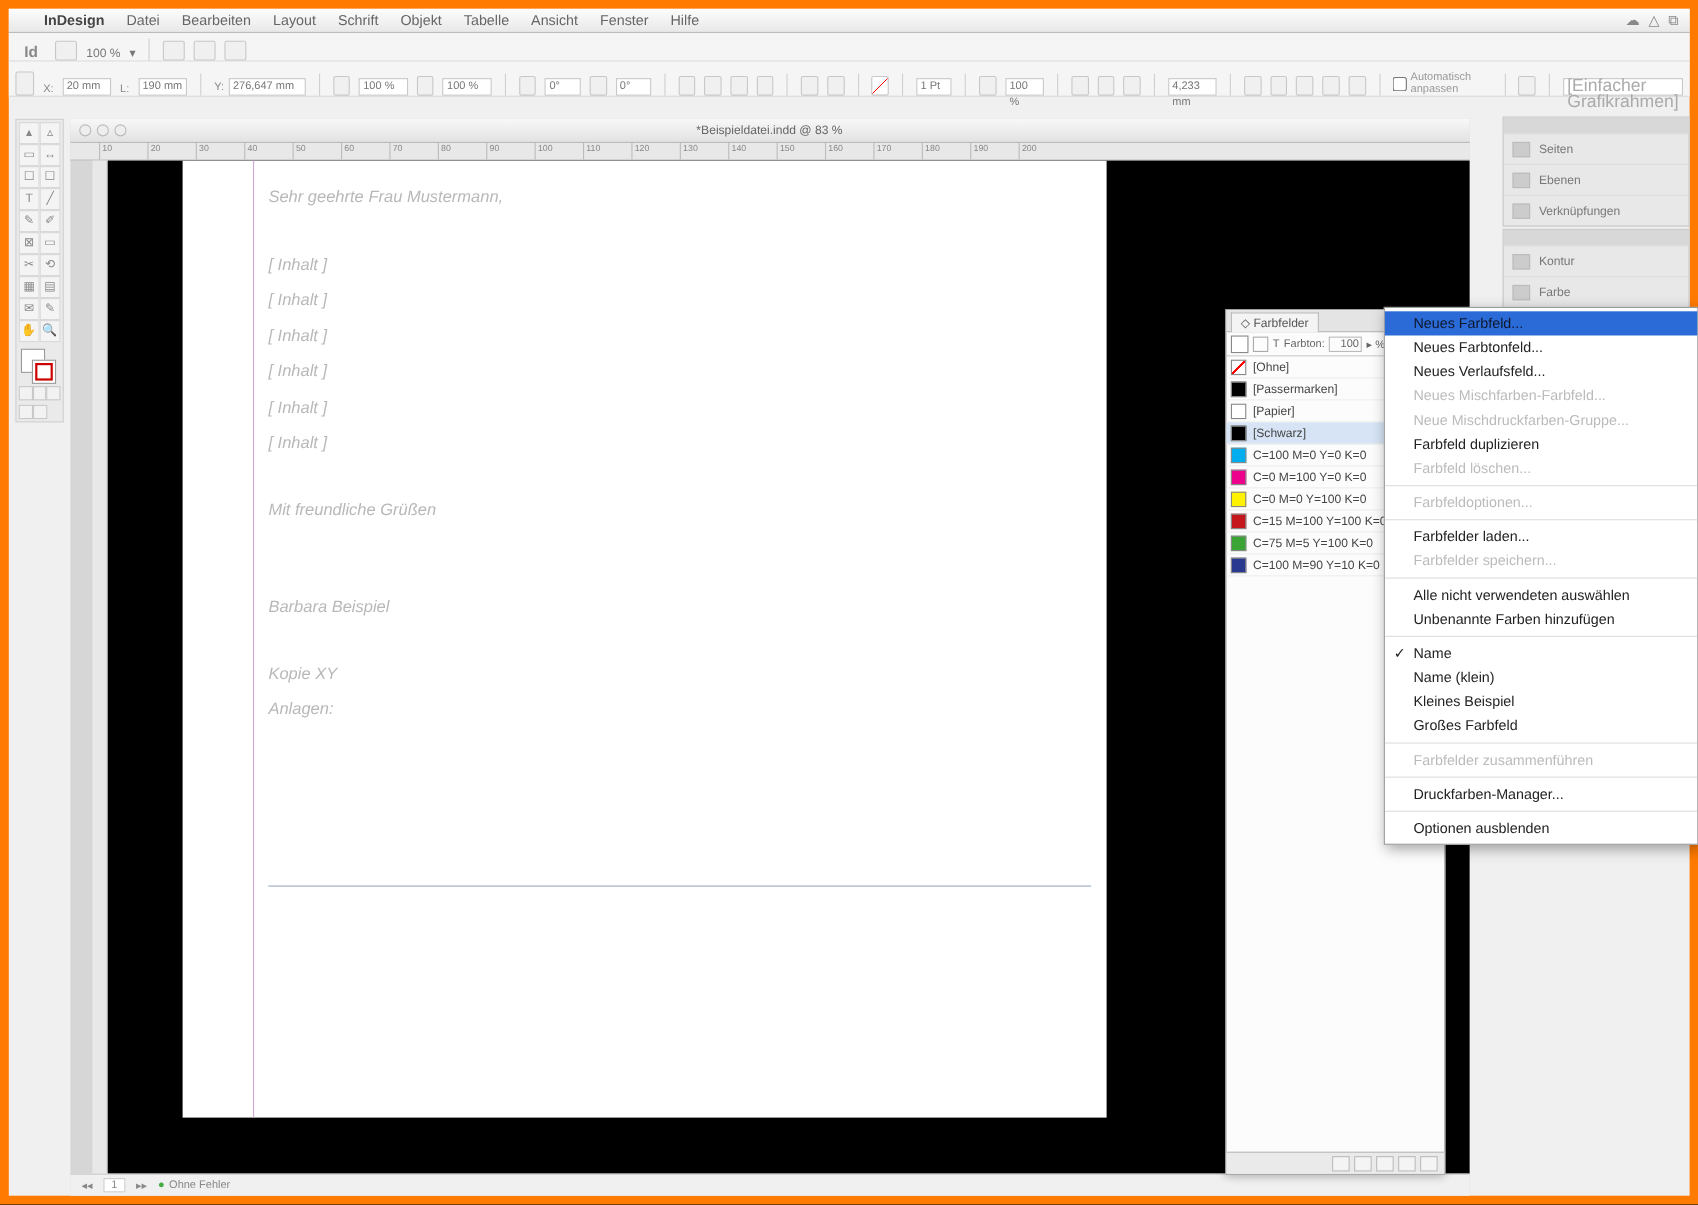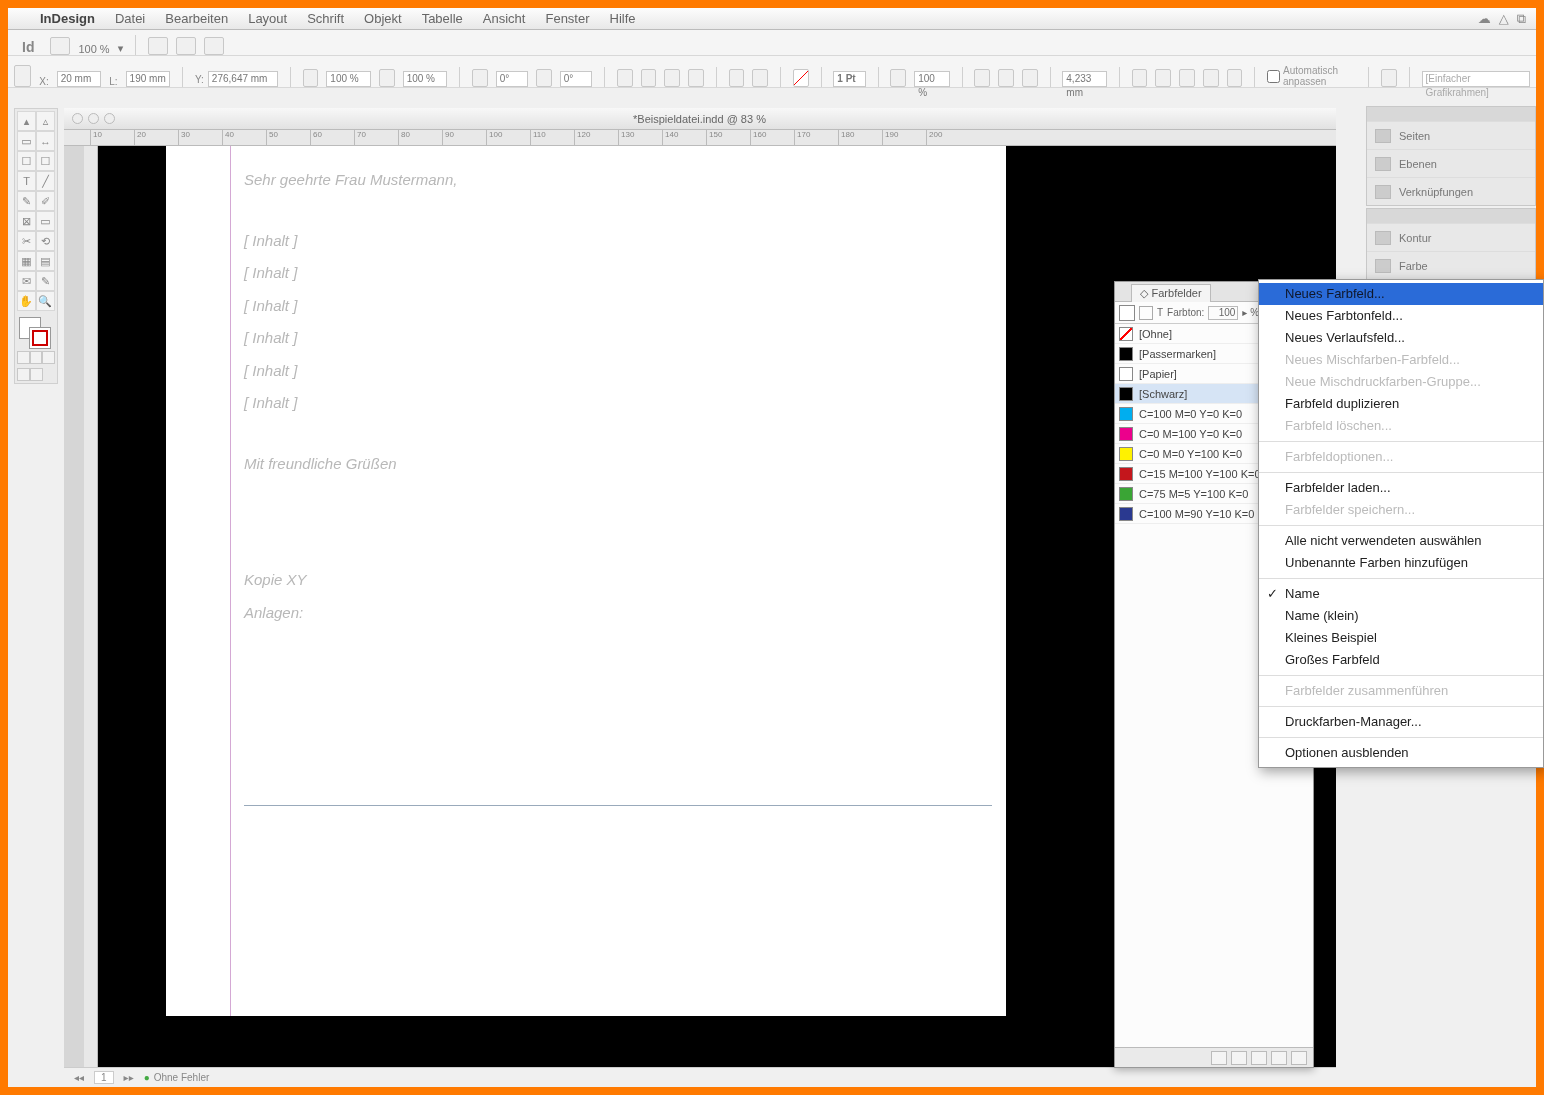--- a/index.html
+++ b/index.html
@@ -13,21 +13,21 @@
 .menubar .mi { padding: 0 10px; color: #666; }
 .menubar .tray { margin-left: auto; display: flex; gap: 8px; padding-right: 10px; color: #888; font-size: 13px; }
 
 
 .ctrl-row { height: 26px; background: #f5f5f5; border-bottom: 1px solid #d8d8d8; display: flex; align-items: flex-end; padding: 0 6px; font-size: 11px; color: #777; gap: 8px; }
 .ctrl-row .logo { font-weight: bold; font-size: 14px; color: #888; padding: 0 8px; }
 .ctrl-row .sq { width: 20px; height: 18px; border: 1px solid #c8c8c8; background: #f0f0f0; border-radius: 2px; }
 .ctrl-row .sep { width: 1px; height: 20px; background: #d0d0d0; margin: 0 4px; }
 .ctrl-row .fld { width: 56px; height: 16px; border: 1px solid #c8c8c8; background: #fff; font-size: 10px; padding: 0 3px; line-height: 14px; }
 .ctrl-row .lbl { font-size: 10px; color: #888; }
-.ctrl-row .wide { width: 140px; height: 16px; border: 1px solid #c8c8c8; background: #fff; font-size: 10px; padding: 0 3px; line-height: 14px; color: #aaa; }
+.ctrl-row .wide { width: 140px; height: 16px; border: 1px solid #c8c8c8; background: #fff; font-size: 16px; padding: 0 3px; line-height: 14px; color: #aaa; }
 
 
 .main { position: absolute; top: 100px; left: 0; right: 0; bottom: 0; }
 
 
 .toolbox { position: absolute; top: 0; left: 6px; width: 44px; background: #eaeaea; border: 1px solid #d0d0d0; padding: 2px; }
 .toolbox .pair { display: flex; }
 .toolbox .tool { width: 20px; height: 20px; border: 1px solid #d8d8d8; background: #f4f4f4; margin: 0; font-size: 11px; color: #888; text-align: center; line-height: 18px; }
 .toolbox .cswitch { position: relative; height: 34px; margin-top: 4px; }
 .toolbox .cswitch .a { position: absolute; top: 2px; left: 2px; width: 22px; height: 22px; background: #fff; border: 1px solid #999; }
@@ -58,21 +58,21 @@
 
 .right-panels { position:absolute; top: -2px; right: 0; width: 170px; }
 .panel-group { background:#e8e8e8; border:1px solid #c8c8c8; margin-bottom:2px; }
 .panel-hdr { height:14px; background:#d8d8d8; font-size:8px; color:#999; text-align:center; position:relative; }
 .panel-row { height:28px; display:flex; align-items:center; gap:8px; padding:0 8px; font-size:11px; color:#777; border-top:1px solid #ddd; }
 .panel-row .ico { width:16px; height:14px; background:#ccc; border:1px solid #bbb; }
 
 
 .swatches { position:absolute; top:173px; right:222px; width:200px; height:787px; background:#fcfcfc; border:1px solid #999; box-shadow:0 2px 8px rgba(0,0,0,.3); }
 .sw-tab { height:20px; background:#e4e4e4; border-bottom:1px solid #bbb; display:flex; align-items:center; font-size:11px; color:#555; }
-.sw-tab .tab { background:#f4f4f4; border:1px solid #bbb; border-bottom:none; padding:2px 8px; margin-left:16px; position:relative; top:1px; }
+.sw-tab .tab { background:#f4f4f4; border:1px solid #bbb; border-bottom:none; padding:2px 8px; margin-left:4px; position:relative; top:1px; }
 .sw-tab .arrows { margin-left:auto; display:flex; gap:2px; padding-right:4px; font-size:9px; color:#666; }
 .sw-tab .arrows span { border:1px solid #bbb; padding:0 3px; background:#eee; cursor:pointer; }
 .sw-tools { height:22px; border-bottom:1px solid #ccc; display:flex; align-items:center; gap:4px; padding:0 4px; font-size:10px; color:#666; }
 .sw-tools .swbox { width:16px; height:16px; border:1px solid #888; background:#fff; }
 .sw-tools .inp { width:30px; height:14px; border:1px solid #bbb; text-align:right; font-size:10px; padding:0 2px; }
 .sw-list { }
 .sw-item { height:20px; display:flex; align-items:center; gap:6px; padding:0 4px; font-size:11px; color:#444; border-bottom:1px solid #eee; }
 .sw-item.sel { background:#d6e4f5; }
 .sw-item .chip { width:14px; height:14px; border:1px solid #888; flex-shrink:0; }
 .sw-item .nm { flex:1; white-space:nowrap; overflow:hidden; }
@@ -151,21 +151,21 @@
     <span class="sq"></span>
     <span class="sq"></span>
     <span class="sq"></span>
     <span class="sq"></span>
     <span class="sep"></span>
     <span class="sq"></span>
     <span class="sq"></span>
     <span class="sep"></span>
     <span class="sq" style="background:linear-gradient(135deg,#fff 48%,#f00 48%,#f00 52%,#fff 52%);"></span>
     <span class="sep"></span>
-    <span class="fld" style="width:40px;font-weight:bold;">1 Pt</span>
+    <span class="fld" style="width:40px;">1 Pt</span>
     <span class="sep"></span>
     <span class="sq"></span>
     <span class="fld" style="width:44px;">100 %</span>
     <span class="sep"></span>
     <span class="sq"></span>
     <span class="sq"></span>
     <span class="sq"></span>
     <span class="sep"></span>
     <span class="fld" style="width:56px;">4,233 mm</span>
     <span class="sep"></span>
@@ -284,20 +284,21 @@
             <p>[ Inhalt ]</p>
             <p>[ Inhalt ]</p>
             <p>[ Inhalt ]</p>
             <p>[ Inhalt ]</p>
             <p>[ Inhalt ]</p>
             <p>[ Inhalt ]</p>
             <div class="gap"></div>
             <p>Mit freundliche Grüßen</p>
             <div class="gap"></div>
               <div class="gap"></div>
+            <p>Barbara Beispiel</p>
             <div class="gap"></div>
             <p>Kopie XY</p>
             <p>Anlagen:</p>
           </div>
         </div>
       </div>
       <div class="doc-status">
         <span>◂◂</span>
           <span class="pg">1</span>
           <span>▸▸</span>

